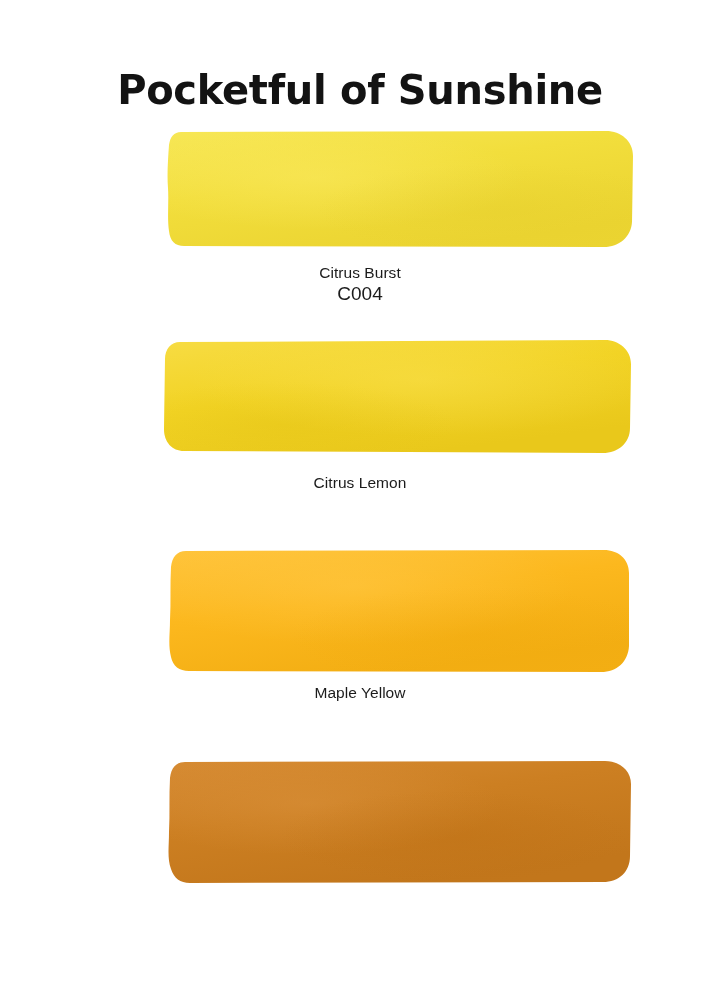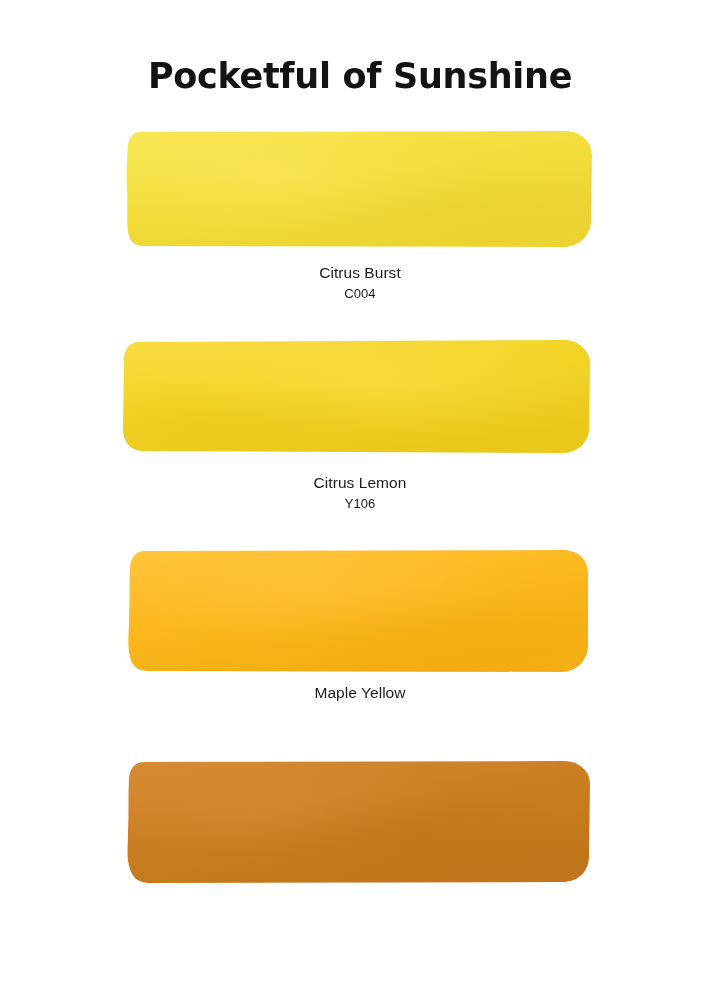--- a/index.html
+++ b/index.html
@@ -19,44 +19,45 @@
   .palette-page {
     position: relative;
     width: 720px;
     height: 992px;
     background: #ffffff;
     box-sizing: border-box;
   }
 
   .palette-title {
     position: absolute;
-    top: 57px;
+    top: 68px;
     left: 0;
     width: 720px;
     text-align: center;
-    font-size: 35px;
+    font-size: 40px;
     font-weight: bold;
     letter-spacing: -0.3px;
     color: #131313;
     font-family: "DejaVu Sans", "Liberation Sans", sans-serif;
     margin: 0;
     line-height: 1.1;
   }
 
   .swatch-list {
     position: absolute;
     top: 122px;
     left: 0;
     width: 720px;
   }
 
   .swatch-entry {
     position: relative;
     width: 644px;
     height: 210px;
+    padding-left: 41px;
   }
 
   .swatch-paint-wrap {
     position: relative;
     width: 720px;
     height: 134px;
   }
 
   .swatch-paint-wrap svg {
     display: block;
@@ -76,21 +77,21 @@
     display: block;
     font-size: 15.5px;
     font-weight: normal;
     color: #1b1b1b;
     line-height: 21px;
     letter-spacing: 0.05px;
   }
 
   .swatch-code {
     display: block;
-    font-size: 13px;
+    font-size: 19px;
     font-weight: normal;
     color: #1b1b1b;
     line-height: 21px;
     letter-spacing: 0.05px;
   }
 </style>
 </head>
 <body>
 
 <div class="palette-page">
@@ -197,21 +198,20 @@
                    C 123 110, 131 119, 143 119
                    L 562 121
                    C 577 121, 589 111, 589 96
                    L 590 32
                    C 590 18, 578 8, 564 8
                    Z" fill="url(#t2b)"></path>
         </svg>
       </div>
       <div class="swatch-caption">
         <span class="swatch-name">Citrus Lemon</span>
-        <span class="swatch-code">Y106</span>
       </div>
     </div>
 
     <div class="swatch-entry">
       <div class="swatch-paint-wrap">
         <svg viewBox="0 0 720 134" preserveAspectRatio="none">
           <defs>
             <linearGradient id="g3" x1="0" y1="0" x2="0.5" y2="1">
               <stop offset="0%" stop-color="#FFC43B"></stop>
               <stop offset="48%" stop-color="#FCB81E"></stop>

